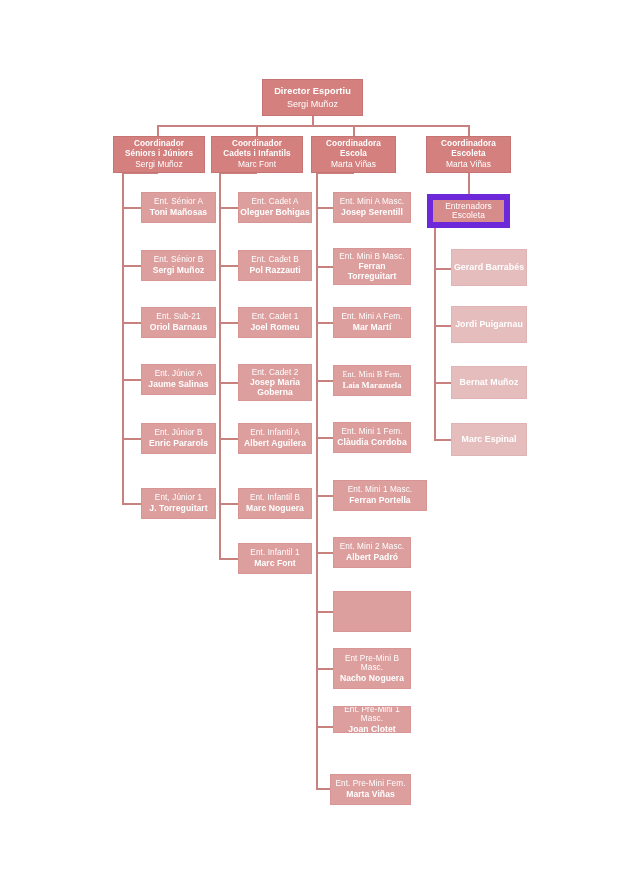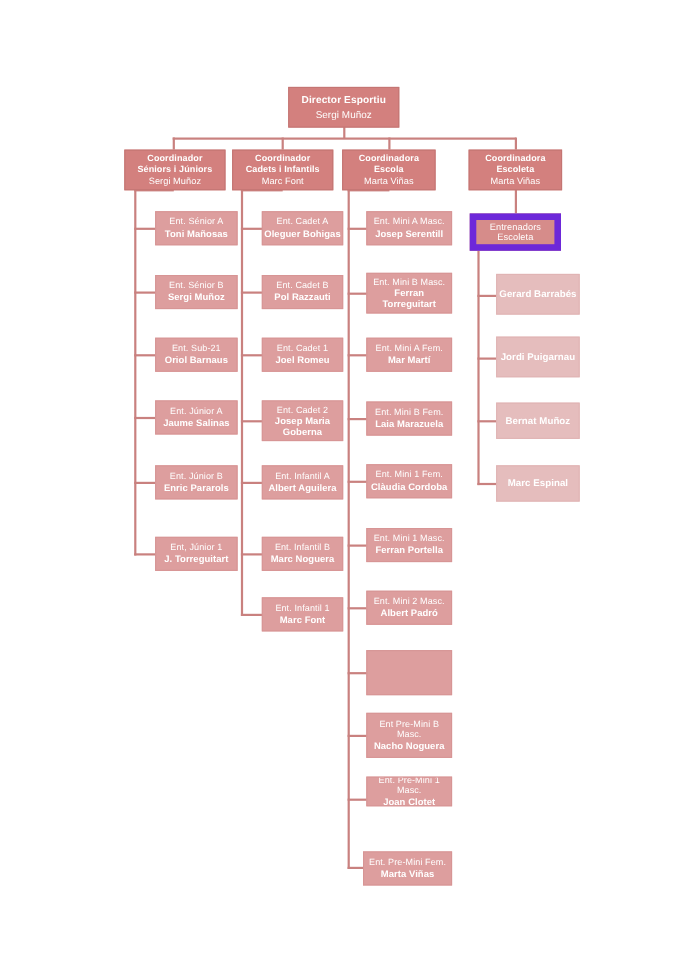--- a/index.html
+++ b/index.html
@@ -219,29 +219,29 @@
     <span class="name">Josep Serentill</span>
   </div>
   <div class="node tier-leaf" style="left:333px; top:248px; width:78px; height:37px;">
     <span class="role">Ent. Mini B Masc.</span>
     <span class="name">Ferran Torreguitart</span>
   </div>
   <div class="node tier-leaf" style="left:333px; top:307px; width:78px; height:31px;">
     <span class="role">Ent. Mini A Fem.</span>
     <span class="name">Mar Martí</span>
   </div>
-  <div class="node tier-leaf" style="left:333px; top:365px; width:78px; height:31px;">
+  <div class="node tier-leaf" style="left:333px; top:365px; width:78px; height:31px;font-family:Liberation Serif, serif;">
     <span class="role">Ent. Mini B Fem.</span>
     <span class="name">Laia Marazuela</span>
   </div>
   <div class="node tier-leaf" style="left:333px; top:422px; width:78px; height:31px;">
     <span class="role">Ent. Mini 1 Fem.</span>
     <span class="name">Clàudia Cordoba</span>
   </div>
-  <div class="node tier-leaf" style="left:333px; top:480px; width:78px; height:31px;">
+  <div class="node tier-leaf" style="left:333px; top:480px; width:94px; height:31px;">
     <span class="role">Ent. Mini 1 Masc.</span>
     <span class="name">Ferran Portella</span>
   </div>
   <div class="node tier-leaf" style="left:333px; top:537px; width:78px; height:31px;">
     <span class="role">Ent. Mini 2 Masc.</span>
     <span class="name">Albert Padró</span>
   </div>
   <div class="node tier-leaf" style="left:333px; top:591px; width:78px; height:41px;gap:48px;">
     <span class="role">Ent. Pre-Mini A Masc.</span>
     <span class="name">Nil Valero</span>

